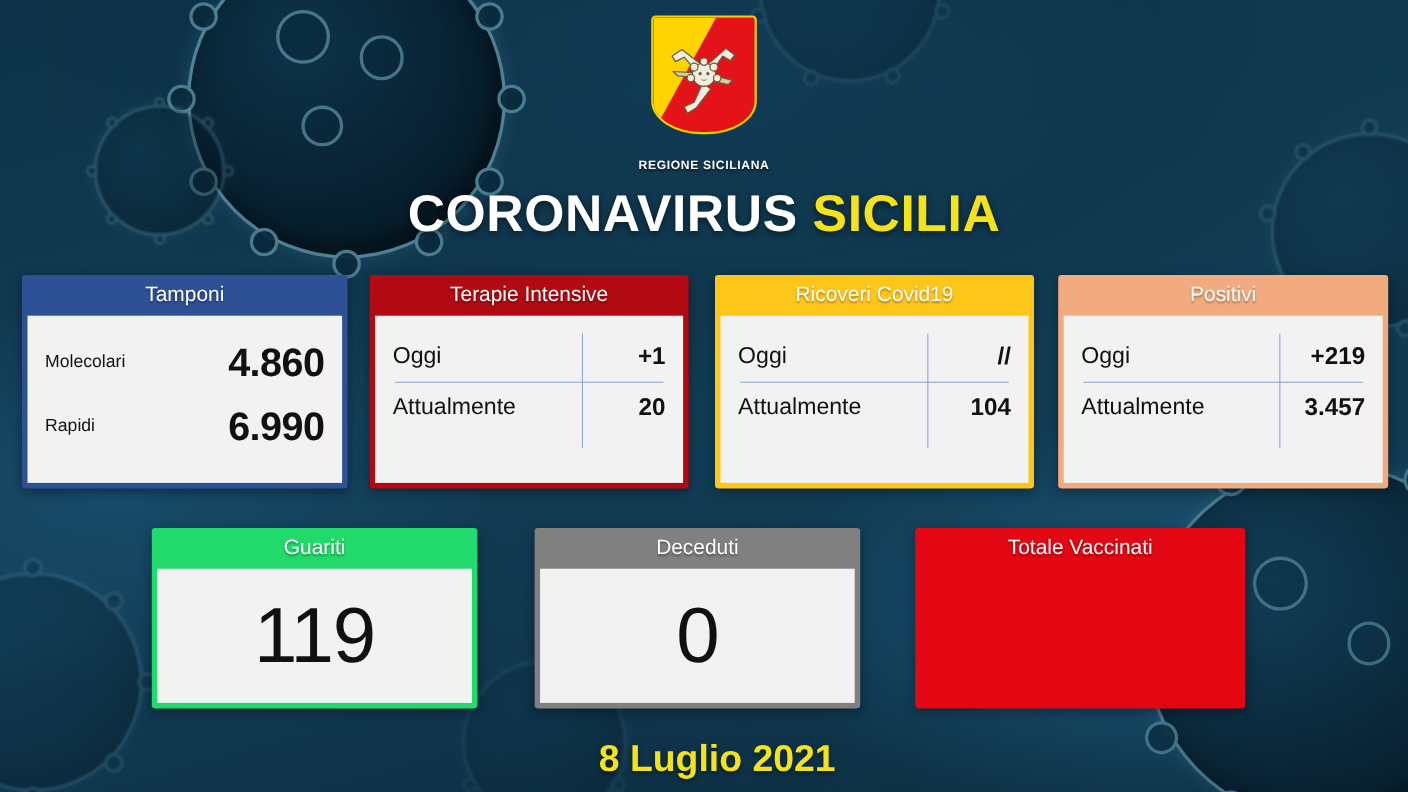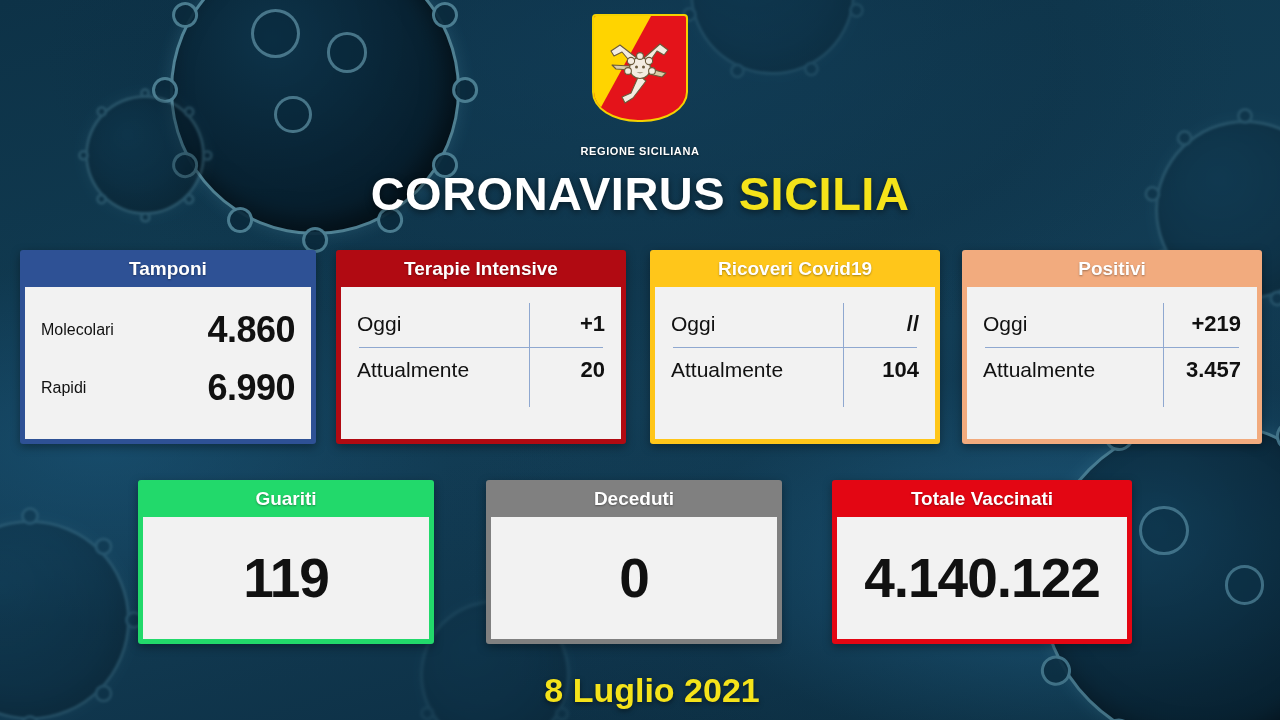--- a/index.html
+++ b/index.html
@@ -108,21 +108,21 @@
     position: absolute;
     border-radius: 3px;
     overflow: hidden;
     box-shadow: 0 3px 10px rgba(0,0,0,0.35);
   }
   .card-head {
     height: 37px;
     display: flex; align-items: center; justify-content: center;
     color: #ffffff;
     font-size: 19px;
-    font-weight: bold;
+    font-weight: normal;
     text-shadow: 0 1px 2px rgba(0,0,0,0.35);
     white-space: nowrap;
   }
   .card-body {
     background: #f2f2f2;
     margin: 0 5px 5px 5px;
     height: calc(100% - 42px);
     position: relative;
   }
 
@@ -185,22 +185,22 @@
   
   .bot-card { top: 480px; height: 164px; }
   #card-guariti   { left: 138px; width: 296px; background: #22d96b; }
   #card-deceduti  { left: 486px; width: 296px; background: #808080; }
   #card-vaccinati { left: 832px; width: 300px; background: #e30613; }
 
   .big-number {
     position: absolute;
     inset: 0;
     display: flex; align-items: center; justify-content: center;
-    font-size: 55px;
-    font-weight: bold;
+    font-size: 71px;
+    font-weight: normal;
     color: #111111;
     letter-spacing: -1px;
     white-space: nowrap;
   }
 
   .date-line {
     position: absolute;
     left: 0; right: 0; bottom: 10px;
     text-align: center;
     font-size: 34px;
@@ -421,20 +421,17 @@
 
   <div class="card bot-card" id="card-deceduti">
     <div class="card-head">Deceduti</div>
     <div class="card-body">
       <div class="big-number">0</div>
     </div>
   </div>
 
   <div class="card bot-card" id="card-vaccinati">
     <div class="card-head">Totale Vaccinati</div>
-    <div class="card-body">
-      <div class="big-number">4.140.122</div>
-    </div>
   </div>
 
   <div class="date-line">8 Luglio 2021</div>
 
 </div>
 
 </body></html>

